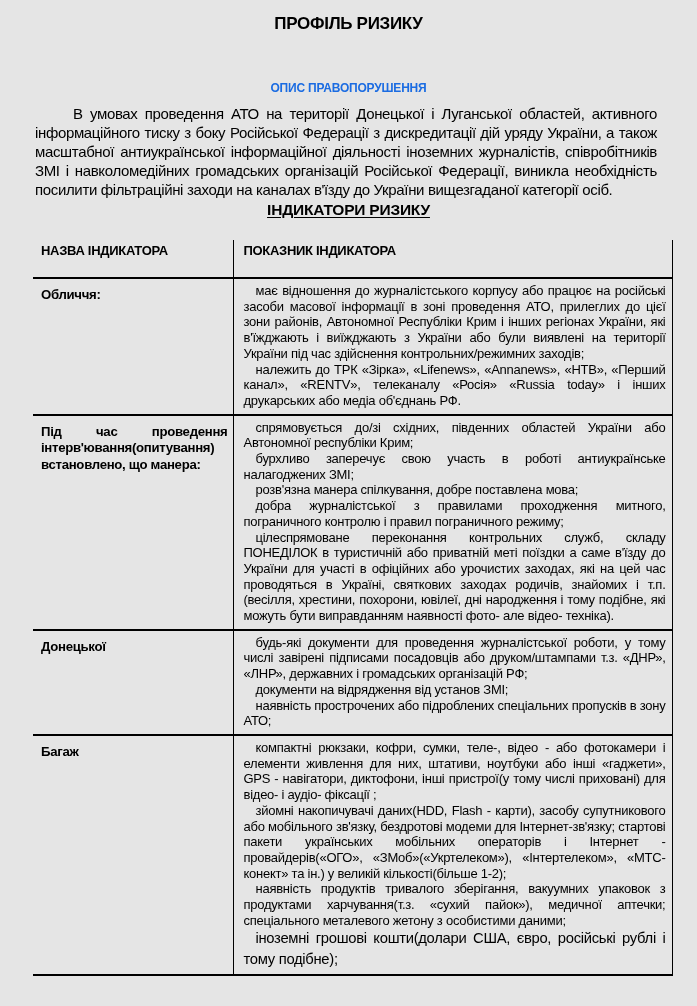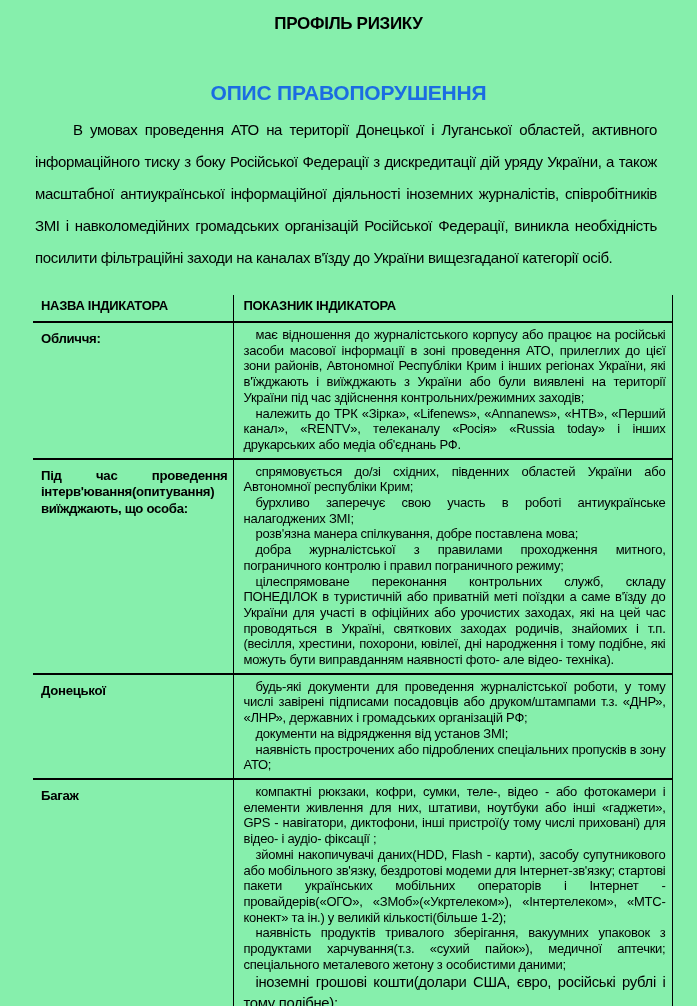--- a/index.html
+++ b/index.html
@@ -1,39 +1,39 @@
 <!DOCTYPE html>
 <html lang="uk" style="--accent: #1b6ce2; --ink: #000000; --line: #000000;"><head>
 <meta charset="utf-8">
 <style>
   :root { --accent: #1b6ce2; --ink: #000000; --line: #000000; }
   * { box-sizing: border-box; }
   body { margin: 0; background: #ffffff; font-family: "Liberation Sans", sans-serif; color: var(--ink); }
   .page {
-    width: 697px; height: 1006px; background: #86efac;
+    width: 697px; height: 1006px; background: #e5e5e5;
     position: relative; overflow: hidden;
   }
   .doc-title {
     padding-top: 14px; text-align: center;
     font-size: 17px; font-weight: bold; letter-spacing: -0.3px;
   }
   .doc-subtitle {
     margin-top: 7px; text-align: center;
     font-size: 17px; font-weight: bold; letter-spacing: -0.3px;
     color: var(--accent);
   }
   .section-heading {
     margin-top: 47px; text-align: center;
-    font-size: 21px; font-weight: bold; letter-spacing: -0.2px;
+    font-size: 12px; font-weight: bold; letter-spacing: -0.2px;
     color: var(--accent);
   }
   .body-par {
     margin: 9px 40px 0 35px;
     text-align: justify; text-indent: 38px;
-    font-size: 15px; line-height: 32px; letter-spacing: -0.35px;
+    font-size: 15px; line-height: 19px; letter-spacing: -0.35px;
   }
   .table-heading {
     margin-top: 2px; text-align: center;
     font-size: 15.5px; font-weight: bold; letter-spacing: -0.2px;
     text-decoration: underline;
     text-underline-offset: 2px;
   }
   table.risk-table {
     border-collapse: collapse; table-layout: fixed;
     margin: 21px 0 0 33px; width: 639px;
@@ -41,21 +41,21 @@
   .risk-table col.c-name  { width: 200px; }
   .risk-table col.c-value { width: 439px; }
   .risk-table th, .risk-table td {
     vertical-align: top; padding: 2px 5px 3px 8px;
     border-bottom: 2px solid var(--line);
   }
   .risk-table th + th, .risk-table td + td { border-left: 1.5px solid var(--line); }
   .risk-table th:last-child, .risk-table td:last-child { border-right: 1.5px solid var(--line); padding-left: 10px; padding-right: 6px; }
   .risk-table th {
     text-align: left; font-size: 13px; font-weight: bold;
-    letter-spacing: -0.3px; padding-top: 3px; padding-bottom: 8px;
+    letter-spacing: -0.3px; padding-top: 3px; padding-bottom: 19px;
   }
   td.cell-name {
     font-size: 13.2px; font-weight: bold; line-height: 16.8px;
     letter-spacing: -0.3px; text-align: justify; padding-top: 8px;
   }
   td.cell-items { padding-top: 4px; padding-bottom: 5px; }
   td.cell-items p {
     margin: 0; text-align: justify; text-indent: 12px;
     font-size: 13px; line-height: 15.7px; letter-spacing: -0.25px;
   }
@@ -68,20 +68,21 @@
 
 <div class="page">
 
   <div class="doc-title">ПРОФІЛЬ РИЗИКУ</div>
 
 
   <div class="section-heading">ОПИС ПРАВОПОРУШЕННЯ</div>
 
   <p class="body-par">В умовах проведення АТО на території Донецької і Луганської областей, активного інформаційного тиску з боку Російської Федерації з дискредитації дій уряду України, а також масштабної антиукраїнської інформаційної діяльності іноземних журналістів, співробітників ЗМІ і навколомедійних громадських організацій Російської Федерації,  виникла необхідність посилити фільтраційні заходи на каналах в'їзду до України вищезгаданої категорії осіб.</p>
 
+  <div class="table-heading">ІНДИКАТОРИ РИЗИКУ</div>
 
   <table class="risk-table">
     <colgroup>
         <col class="c-name">
         <col class="c-value">
       </colgroup>
     <thead>
       <tr>
         <th>НАЗВА ІНДИКАТОРА</th>
         <th>ПОКАЗНИК ІНДИКАТОРА</th>
@@ -89,21 +90,21 @@
     </thead>
     <tbody id="table-body">
         <tr>
           <td class="cell-name">Обличчя:</td>
           <td class="cell-items">
             <p>має відношення до журналістського корпусу або працює на російські засоби масової інформації в зоні проведення АТО, прилеглих до цієї зони районів, Автономної Республіки Крим і інших регіонах України, які в'їжджають і виїжджають з України або були виявлені на території України під час здійснення контрольних/режимних заходів;</p>
             <p>належить до ТРК «Зірка», «Lifenews», «Annanews», «НТВ»,  «Перший канал», «RENTV», телеканалу «Росія» «Russia today»  і інших друкарських або медіа об'єднань РФ.</p>
           </td>
         </tr>
         <tr>
-          <td class="cell-name">Під час проведення інтерв'ювання(опитування) виїжджають, що особа:</td>
+          <td class="cell-name">Під час проведення інтерв'ювання(опитування) встановлено, що манера:</td>
           <td class="cell-items">
             <p>спрямовується до/зі східних, південних областей України або Автономної республіки Крим;</p>
             <p>бурхливо заперечує свою участь в  роботі антиукраїнське налагоджених ЗМІ;</p>
             <p>розв'язна манера спілкування, добре поставлена мова;</p>
             <p>добра журналістської з правилами проходження митного, пограничного контролю і  правил пограничного режиму;</p>
             <p>цілеспрямоване переконання контрольних служб, складу ПОНЕДІЛОК в туристичній або приватній меті поїздки а саме в'їзду до України для участі в офіційних або урочистих заходах, які на цей час проводяться в Україні, святкових заходах родичів, знайомих і т.п.(весілля, хрестини, похорони, ювілеї, дні народження і тому подібне, які можуть бути виправданням наявності фото- але відео- техніка).</p>
           </td>
         </tr>
         <tr>
           <td class="cell-name">Донецької</td>

